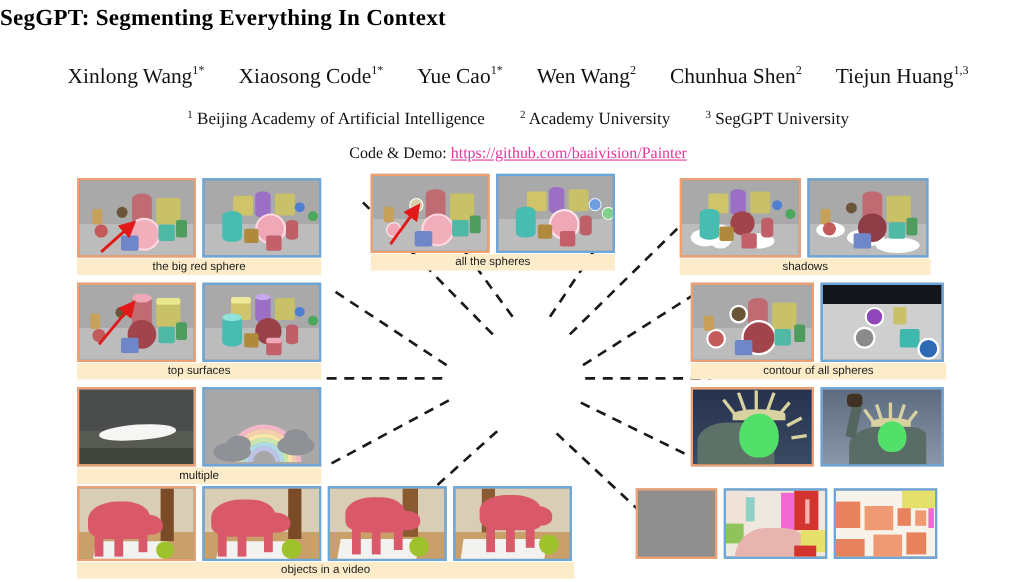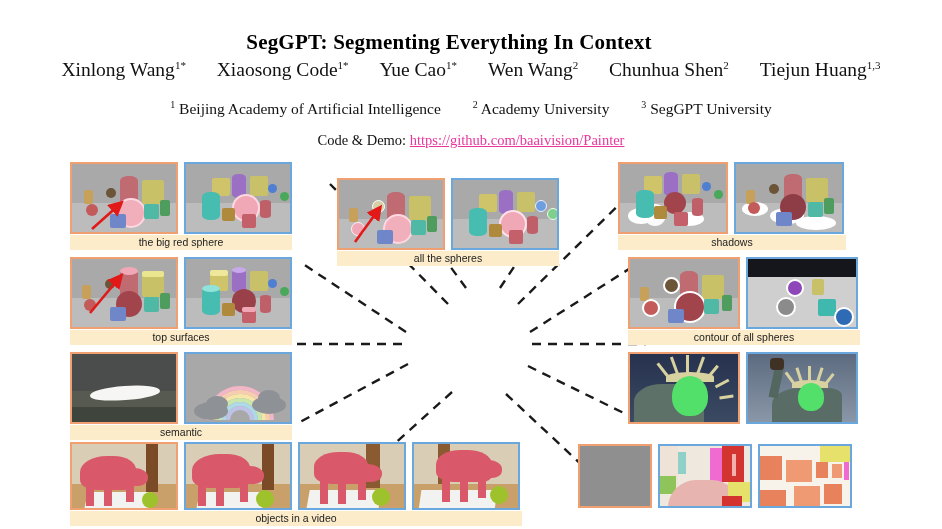--- a/index.html
+++ b/index.html
@@ -8,25 +8,24 @@
     background:#ffffff;
     font-family:"Liberation Sans", sans-serif;
     overflow:hidden;
     position:relative;
   }
   .page{position:relative;width:942px;height:529px;}
 
   
   .title{
     position:absolute;top:4px;left:0;width:898px;
-    text-align:center;
+    text-align:left;
     font-family:"Liberation Serif", serif;
     font-weight:bold;font-size:21px;color:#000;
     letter-spacing:.2px;
-    margin-top:26px;
   }
   .authors{
     position:absolute;top:58px;left:0;width:942px;
     text-align:center;
     font-family:"Liberation Serif", serif;
     font-size:19.5px;color:#111;
     white-space:nowrap;
   }
   .authors .au{margin:0 13px;}
   .authors sup{font-size:11px;vertical-align:super;}
@@ -188,21 +187,21 @@
             <div class="ob" style="left:56px;top:50px;width:14px;height:14px;background:#c4606a;"></div>
             <div class="ob cyl" style="left:74px;top:36px;width:11px;height:18px;background:#bf5f68;"></div>
             <div class="ob sph" style="left:82px;top:20px;width:9px;height:9px;background:#4e7fd0;"></div>
             <div class="ob sph" style="left:94px;top:28px;width:9px;height:9px;background:#49a85a;"></div>
           </div>
         </div>
       </div>
       <div class="caption">the big red sphere</div>
     </div>
 
-    <div class="panel" style="left:337px;top:26px;width:222px;">
+    <div class="panel" style="left:337px;top:6px;width:222px;">
       <div class="imgs">
         <div class="thumb" style="width:108px;height:72px;">
           <div class="scene">
             <div class="ob" style="left:10px;top:28px;width:9px;height:14px;background:#c7a05a;"></div>
             <div class="ob sph" style="left:12px;top:42px;width:12px;height:12px;background:#f0a7b6;border:1.5px solid #fff0f4;"></div>
             <div class="ob sph" style="left:33px;top:20px;width:11px;height:11px;background:#d8cfa8;border:1.5px solid #fff;"></div>
             <div class="ob cyl" style="left:48px;top:12px;width:18px;height:30px;background:#c06a72;"></div>
             <div class="ob" style="left:70px;top:16px;width:22px;height:24px;background:#c8c167;"></div>
             <div class="ob sph" style="left:44px;top:34px;width:26px;height:26px;background:#f1aebb;border:2px solid #ffd7e1;"></div>
             <div class="ob" style="left:72px;top:40px;width:15px;height:15px;background:#4fb9a6;"></div>
@@ -368,21 +367,21 @@
                 <path d="M42,66 A12,12 0 0 1 66,66" stroke="#bdc2e6"></path>
               </g>
             </svg>
             <div class="cloud" style="left:8px;top:48px;width:34px;height:18px;"></div>
             <div class="cloud" style="left:20px;top:42px;width:22px;height:16px;"></div>
             <div class="cloud" style="left:66px;top:42px;width:34px;height:18px;"></div>
             <div class="cloud" style="left:72px;top:36px;width:22px;height:16px;"></div>
           </div>
         </div>
       </div>
-      <div class="caption">semantic</div>
+      <div class="caption">multiple</div>
     </div>
 
     <div class="panel" style="left:628px;top:200px;width:232px;">
       <div class="imgs">
         <div class="thumb" style="width:112px;height:72px;">
           <div class="sky"></div>
           <div class="torsoL" style="left:4px;top:30px;width:70px;height:44px;border-radius:40% 20% 0 0;"></div>
           <div class="spike" style="left:36px;top:6px;width:3px;height:16px;transform:rotate(-38deg);"></div>
           <div class="spike" style="left:46px;top:2px;width:3px;height:18px;transform:rotate(-20deg);"></div>
           <div class="spike" style="left:56px;top:1px;width:3px;height:19px;"></div>

